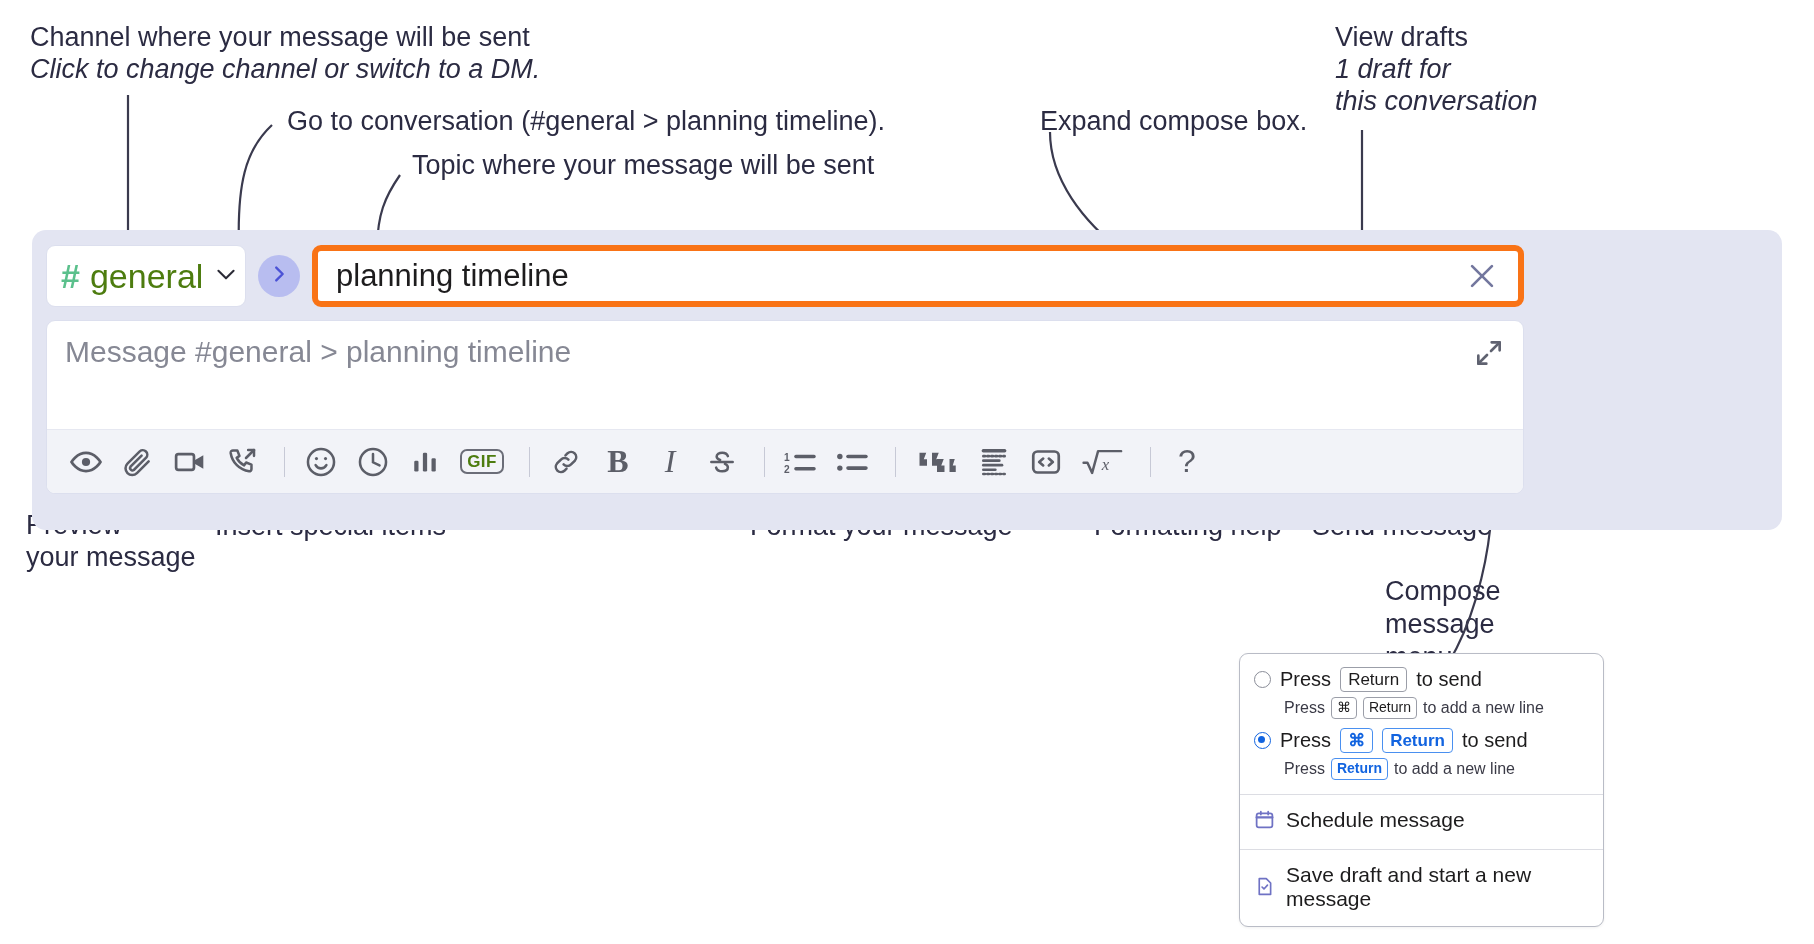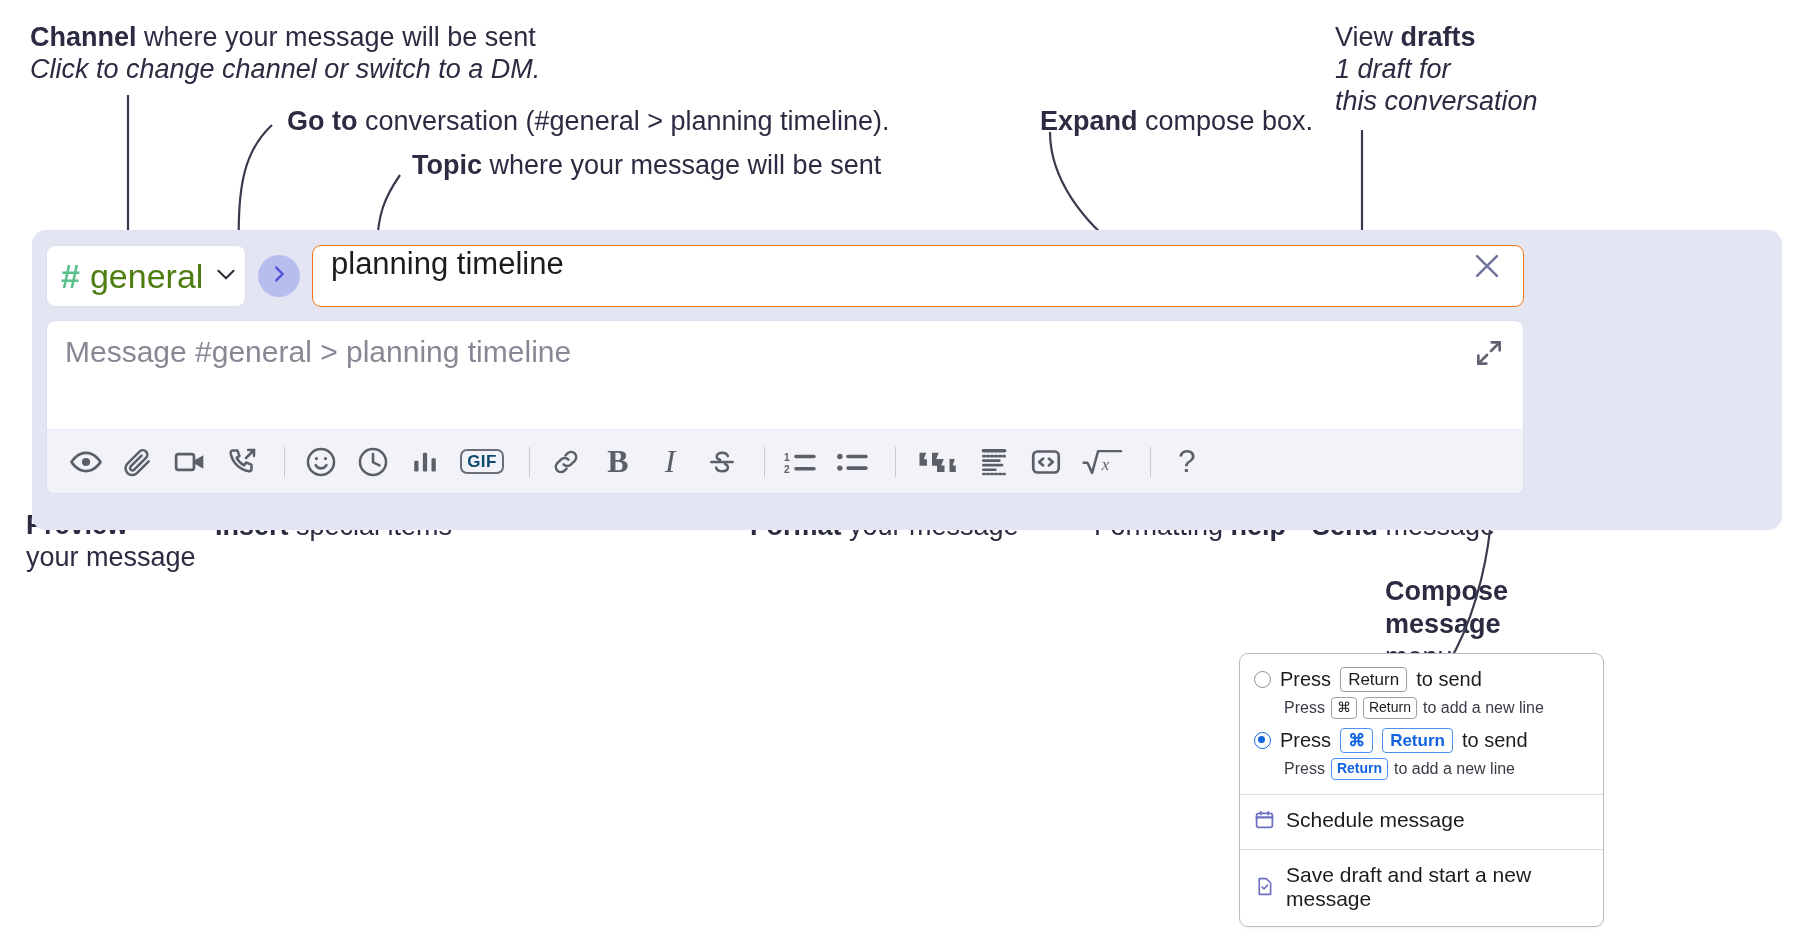--- a/index.html
+++ b/index.html
@@ -2,21 +2,21 @@
 <html><head>
 <meta charset="utf-8">
 <style>
   html,body{margin:0;padding:0;background:#ffffff;}
   body{
     width:1814px;height:944px;position:relative;overflow:hidden;
     font-family:"Liberation Sans", sans-serif;
     color:#2b2b40;
   }
   .ann{position:absolute;color:#2b2b42;font-size:27px;line-height:1.18;white-space:nowrap;}
-  .ann b{font-weight:700;margin-top:24px;}
+  .ann b{font-weight:400;margin-top:24px;}
   .ann i{font-style:italic;}
 
   
   #overlay{position:absolute;left:0;top:0;width:1814px;height:944px;pointer-events:none;}
 
   
   #compose{
     position:absolute;left:32px;top:230px;width:1750px;height:300px;
     background:#e3e5f2;border-radius:14px;
     box-sizing:border-box;
@@ -30,22 +30,22 @@
   }
   .hash{color:#5bc08c;font-size:34px;font-weight:700;line-height:1;}
   .chanlabel{font-size:34px;color:#4d7c0f;flex:1;}
 
   .gotobtn{
     width:42px;height:42px;border-radius:50%;background:#b8bdf0;
     display:flex;align-items:center;justify-content:center;margin:0 12px;
   }
 
   .topicfield{
-    flex:1;height:62px;background:#fff;border:1px solid #f97316;border-radius:9px;
-    display:flex;padding:0 16px 0 18px;box-sizing:border-box;
+    flex:1;height:62px;background:#fff;border:6px solid #f97316;border-radius:9px;
+    display:flex;align-items:center;padding:0 16px 0 18px;box-sizing:border-box;
   }
   .topicval{flex:1;font-size:31px;color:#1d1c1d;}
   .clearx{width:40px;height:40px;display:flex;align-items:center;justify-content:center;}
 
   .msgbox{
     margin-top:12px;background:#fff;border:1px solid #dcdfee;border-radius:9px;
     width:100%;box-sizing:border-box;overflow:hidden;
   }
   .msgtextarea{
     height:108px;position:relative;padding:14px 18px;box-sizing:border-box;
@@ -56,21 +56,21 @@
 
   .toolbar{
     height:64px;background:#f2f3f8;border-top:1px solid #e6e8f1;
     display:flex;align-items:center;padding:0 16px;box-sizing:border-box;
   }
   .tbtn{width:46px;height:46px;display:flex;align-items:center;justify-content:center;margin-right:6px;}
   .tbtn.wide{width:56px;}
   .sep{width:1px;height:30px;background:#c7c9d6;margin:0 13px;}
   .gifbox{
     border:2.4px solid #6b6d78;border-radius:7px;padding:2px 5px;font-size:17px;
-    font-weight:700;color:#0c4a6e;letter-spacing:.4px;line-height:1;
+    font-weight:700;color:#4d7c0f;letter-spacing:.4px;line-height:1;
   }
   .bold-g{font-size:32px;font-weight:700;color:#5c5e68;font-family:"Liberation Serif",serif;}
   .ital-g{font-size:32px;font-style:italic;color:#5c5e68;font-family:"Liberation Serif",serif;}
   .help-g{font-size:32px;color:#5c5e68;}
 
   
   #rightpane{position:absolute;right:0;top:0;width:290px;height:100%;}
   .panelx{position:absolute;right:26px;top:14px;width:42px;height:42px;
     display:flex;align-items:center;justify-content:center;}
   .draftslink{position:absolute;left:48px;top:88px;font-size:30px;color:#6f72c4;}

